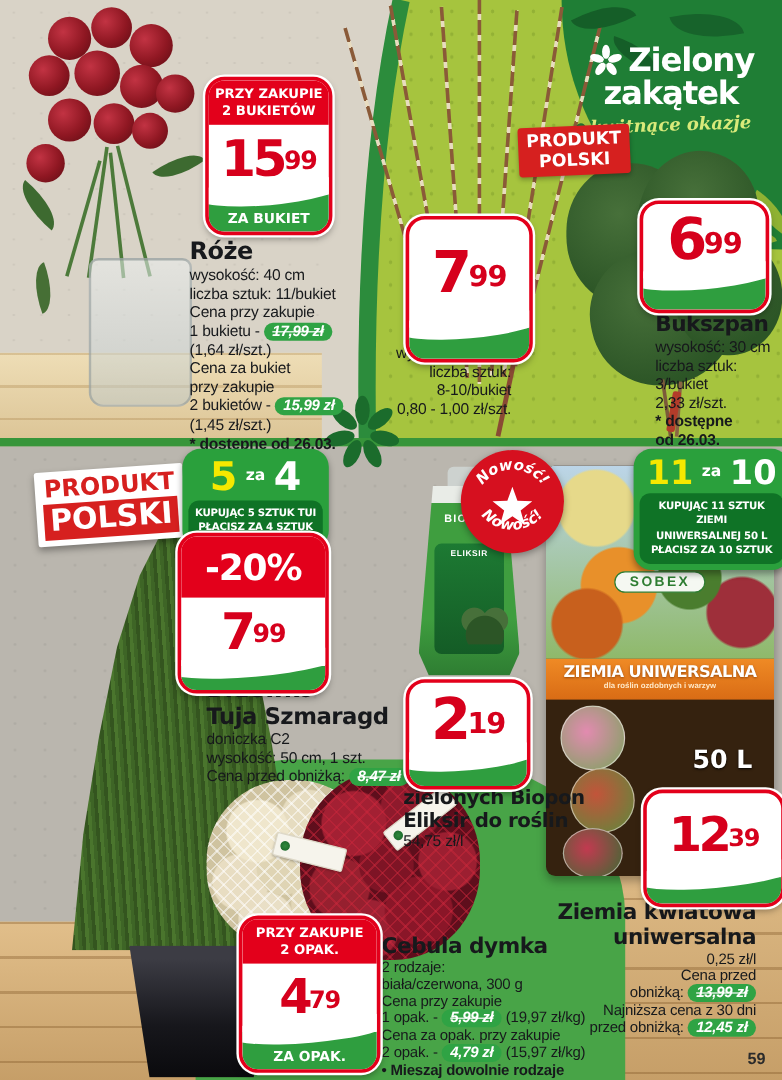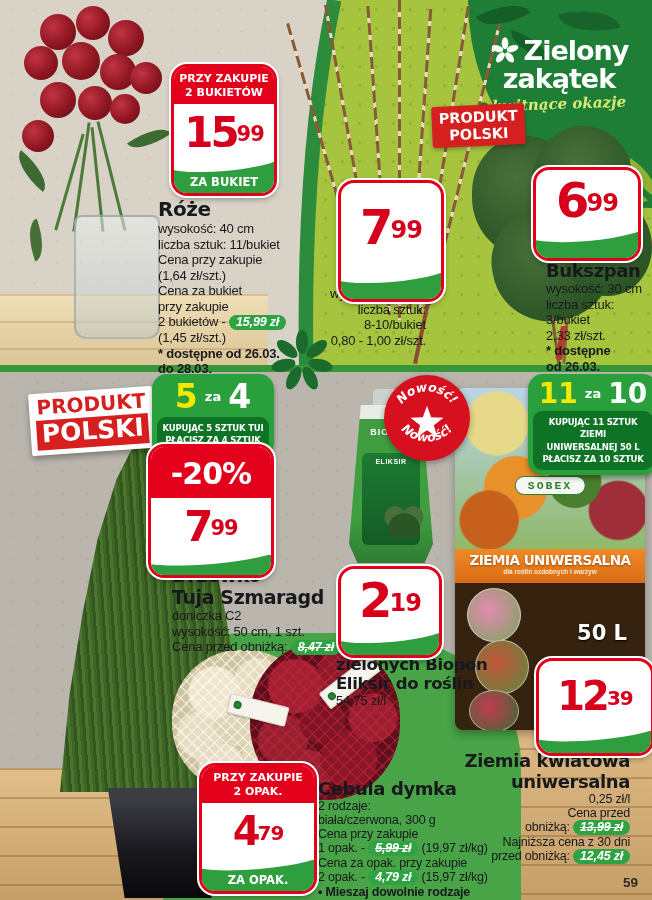--- a/index.html
+++ b/index.html
@@ -73,21 +73,21 @@
   
   .biopon{position:absolute;left:349px;top:389px;width:84px;height:174px;z-index:4;}
   .bp-cap{position:absolute;left:24px;top:0;width:36px;height:22px;background:#cdd2cf;border-radius:5px 5px 0 0;}
   .bp-body{position:absolute;left:0;top:16px;width:84px;height:158px;clip-path:polygon(14% 0,86% 0,100% 88%,90% 100%,10% 100%,0 88%);background:linear-gradient(180deg,#e9ece7 0 9%,#3f9e3f 9% 70%,#2e7d32);}
   .bp-label{position:absolute;left:13px;top:48px;width:58px;height:92px;background:linear-gradient(#1d7a33,#145c26);border-radius:6px;text-align:center;color:#fff;}
   .bp-brand{position:absolute;left:0;top:22px;width:84px;text-align:center;color:#fff;font-weight:800;font-size:9px;letter-spacing:1px;}
   .bp-plant{position:absolute;left:20px;bottom:8px;width:44px;height:40px;background:radial-gradient(circle at 50% 80%,#2c5526 0 40%,transparent 42%),radial-gradient(circle at 30% 50%,#47703a 0 28%,transparent 30%),radial-gradient(circle at 70% 50%,#47703a 0 28%,transparent 30%);}
   
   .bag{position:absolute;left:455px;top:388px;width:190px;height:342px;border-radius:8px;overflow:hidden;box-shadow:0 4px 8px rgba(0,0,0,.3);z-index:4;background:#35220f;}
   .bag-top{position:absolute;left:0;top:0;width:100%;height:47%;background:radial-gradient(circle at 18% 82%,#c8601d 0 14%,transparent 15%),radial-gradient(circle at 32% 62%,#e8902a 0 19%,transparent 20%),radial-gradient(circle at 63% 58%,#4a7d2e 0 17%,transparent 18%),radial-gradient(circle at 86% 76%,#9e2f3a 0 14%,transparent 15%),radial-gradient(circle at 76% 28%,#6fae3a 0 21%,transparent 22%),radial-gradient(circle at 22% 22%,#e6d98a 0 16%,transparent 17%),linear-gradient(#bcd5e8,#8fb96a);}
-  .sobex{position:absolute;left:50%;top:88px;transform:translateX(-50%);background:#f5f8f2;border-radius:12px;padding:2px 12px;color:#2e7d32;font-weight:800;font-size:11.5px;letter-spacing:2px;border:1.5px solid #2e7d32;font-family:Liberation Mono, monospace;}
+  .sobex{position:absolute;left:50%;top:88px;transform:translateX(-50%);background:#f5f8f2;border-radius:12px;padding:2px 12px;color:#2e7d32;font-weight:800;font-size:11.5px;letter-spacing:2px;border:1.5px solid #2e7d32;}
   .bag-band{position:absolute;left:0;top:47%;width:100%;height:10%;background:linear-gradient(#ef8a25,#d96c15);color:#fff;text-align:center;}
   .bag-title{font-family:"DejaVu Sans",sans-serif;font-weight:800;font-size:13.5px;letter-spacing:-.5px;margin-top:3px;text-shadow:0 1px 2px rgba(100,40,0,.6);}
   .bag-sub{font-size:6.5px;font-weight:700;color:#ffe9c8;}
   .bag-circ{position:absolute;border-radius:50%;border:1.5px solid rgba(255,255,255,.5);}
   .bag-vol{position:absolute;right:18px;top:68%;color:#fff;font-weight:800;font-size:21px;font-family:"DejaVu Sans",sans-serif;text-shadow:0 1px 2px #000;}
   .pgnum{position:absolute;right:14px;bottom:10px;color:#2b2b2b;font-weight:700;font-size:13.5px;z-index:12;}
   .nowosc{position:absolute;left:383px;top:374px;z-index:11;filter:drop-shadow(0 2px 3px rgba(0,0,0,.35));}
 </style>
 </head>
 <body>
@@ -174,20 +174,21 @@
         <span class="dec">99</span>
     </div>
     <div class="pb-bot"><span>ZA BUKIET</span></div>
   </div>
 
   <div class="tb" style="left:158px;top:197px;width:170px;">
     <div class="name" style="font-size:20px;">Róże</div>
     <div class="ln">wysokość: 40 cm</div>
     <div class="ln">liczba sztuk: 11/bukiet</div>
     <div class="ln">Cena przy zakupie</div>
+    <div class="ln"><span>1 bukietu - </span><span class="pill struck">17,99 zł</span></div>
     <div class="ln">(1,64 zł/szt.)</div>
     <div class="ln">Cena za bukiet</div>
     <div class="ln">przy zakupie</div>
     <div class="ln"><span>2 bukietów - </span><span class="pill">15,99 zł</span></div>
     <div class="ln">(1,45 zł/szt.)</div>
     <div class="ln b">* dostępne od 26.03.</div>
     <div class="ln b">do 28.03.</div>
   </div>
 
   <div class="abs" style="left:338px;top:0;width:115px;height:350px;z-index:2;">

